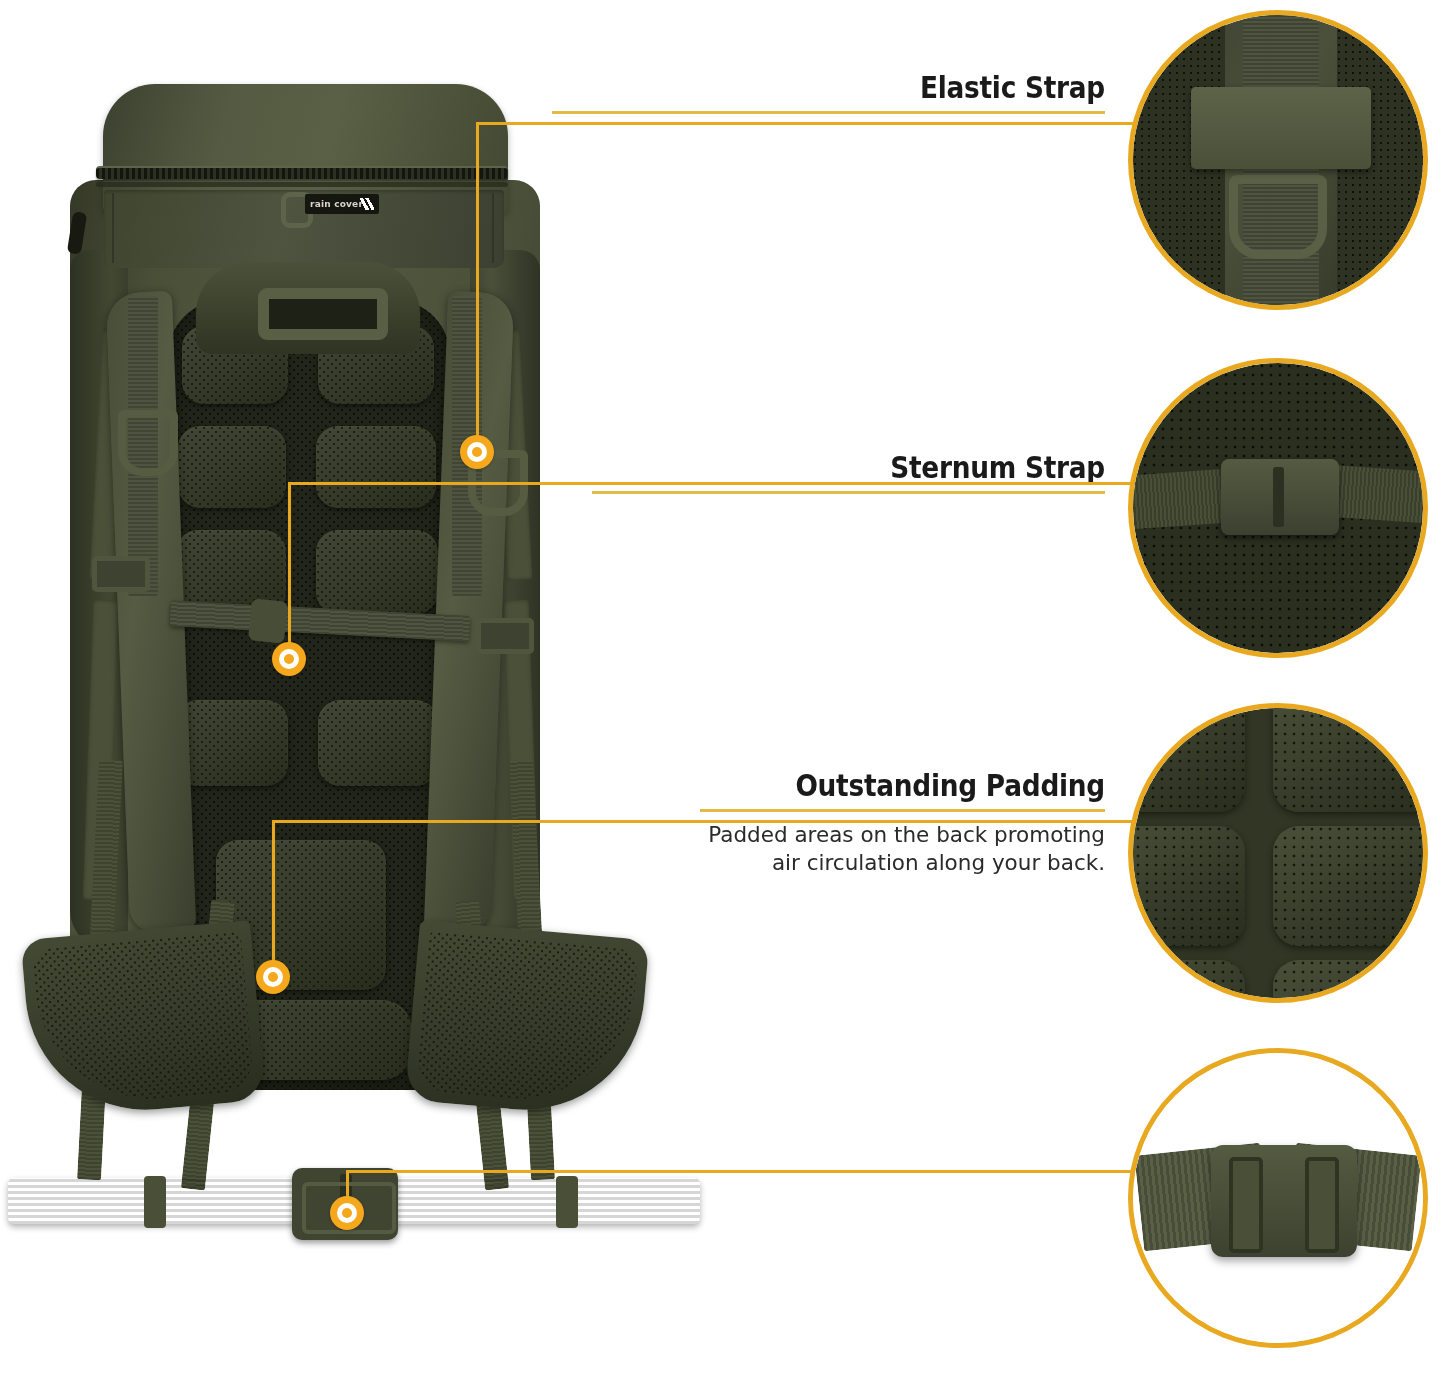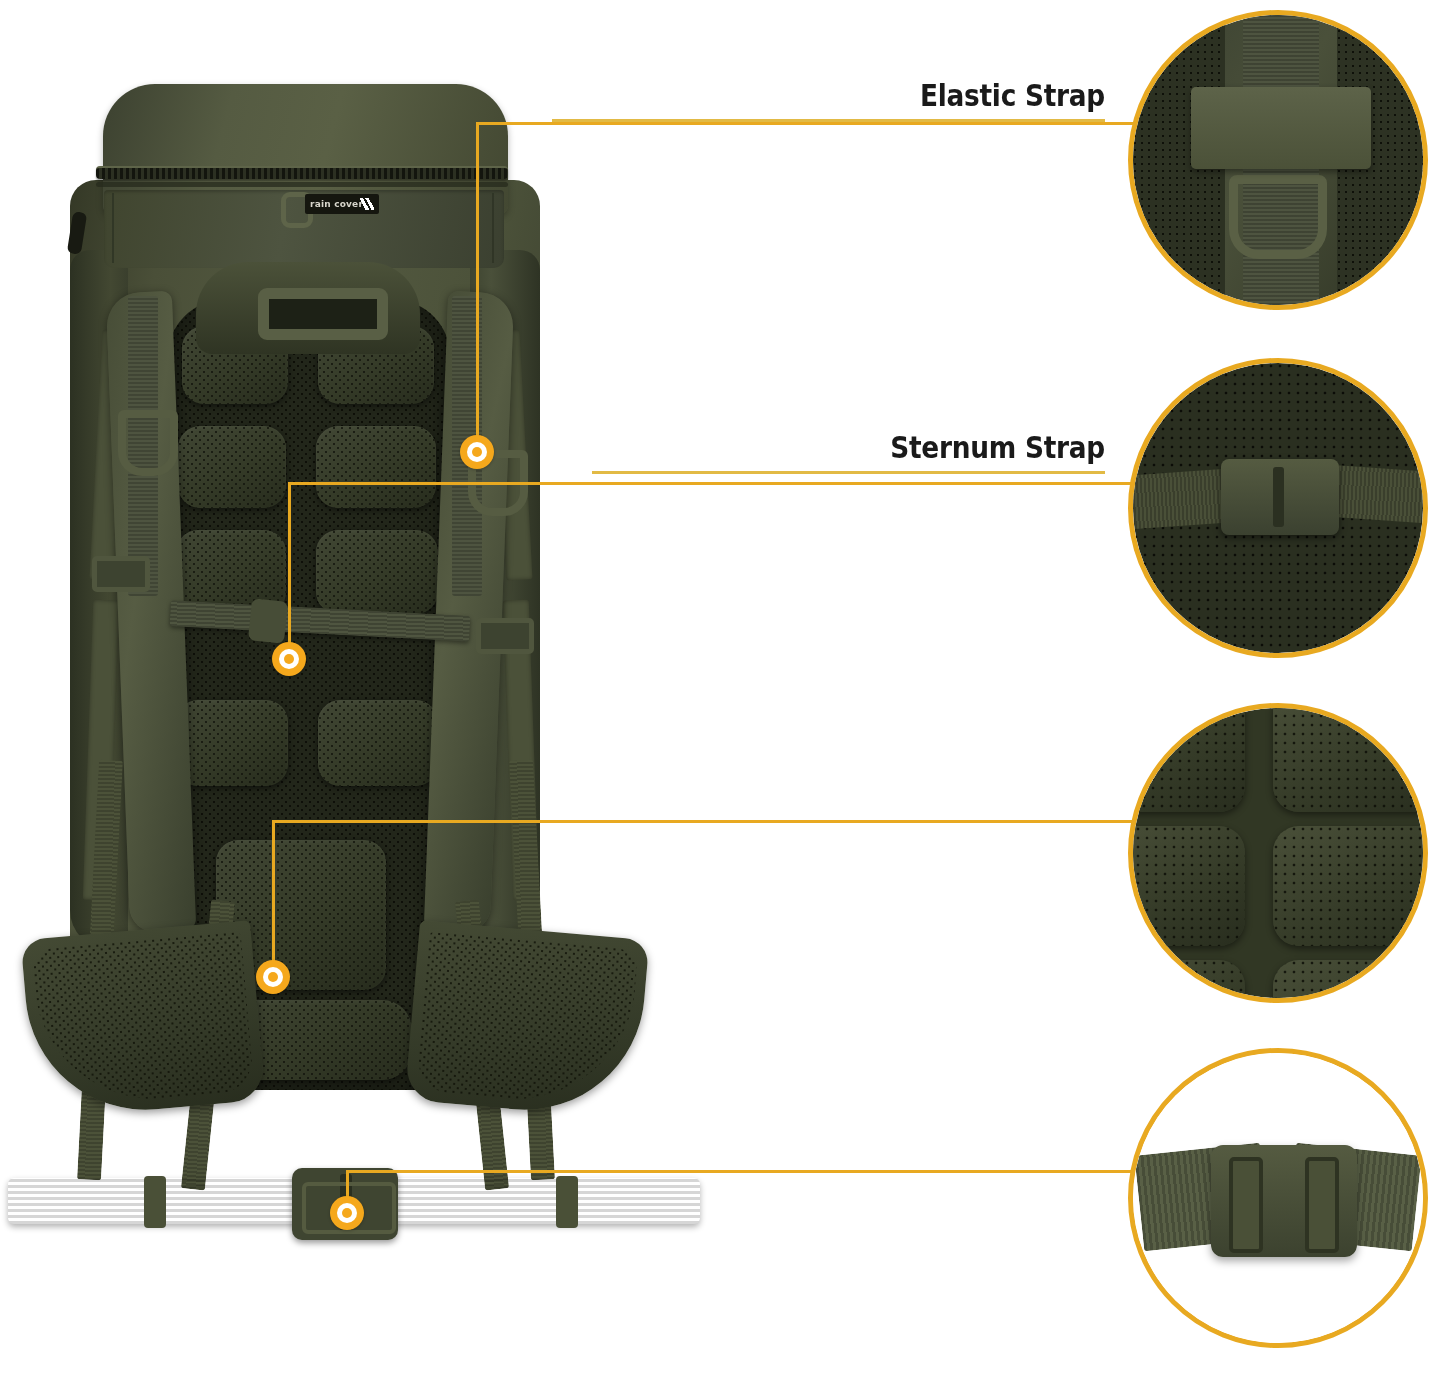--- a/index.html
+++ b/index.html
@@ -374,44 +374,49 @@
     <div class="wing r">
       <div class="wmesh"></div>
     </div>
 
     <div class="waist"></div>
     <div class="waist-keep" style="left:144px;"></div>
     <div class="waist-keep" style="left:556px;"></div>
     <div class="waist-buckle"></div>
   </div>
 
-  <div class="callout" style="left:552px;top:72px;width:553px;margin-top:8px;">
+  <div class="callout" style="left:552px;top:72px;width:553px;">
     <div class="c-title">Elastic Strap</div>
     <div class="c-rule"></div>
   </div>
   <div class="conn h" style="left:476px;top:122px;width:674px;"></div>
   <div class="conn v" style="left:476px;top:122px;height:330px;"></div>
   <div class="marker" style="left:460px;top:435px;">
     <div class="ring">
       <div class="dot"></div>
     </div>
   </div>
 
-  <div class="callout" style="left:592px;top:432px;width:513px;">
+  <div class="callout" style="left:592px;top:452px;width:513px;">
     <div class="c-title">Sternum Strap</div>
     <div class="c-rule"></div>
   </div>
   <div class="conn h" style="left:288px;top:482px;width:862px;"></div>
   <div class="conn v" style="left:288px;top:482px;height:168px;"></div>
   <div class="marker" style="left:272px;top:642px;">
     <div class="ring">
       <div class="dot"></div>
     </div>
   </div>
 
+  <div class="callout" style="left:700px;top:770px;width:405px;">
+    <div class="c-title">Outstanding Padding</div>
+    <div class="c-rule"></div>
+    <div class="c-body">Padded areas on the back promoting air circulation along your back.</div>
+  </div>
   <div class="conn h" style="left:272px;top:820px;width:878px;"></div>
   <div class="conn v" style="left:272px;top:820px;height:148px;"></div>
   <div class="marker" style="left:256px;top:960px;">
     <div class="ring">
       <div class="dot"></div>
     </div>
   </div>
 
   <div class="conn h" style="left:346px;top:1170px;width:804px;"></div>
   <div class="conn v" style="left:346px;top:1170px;height:52px;"></div>

